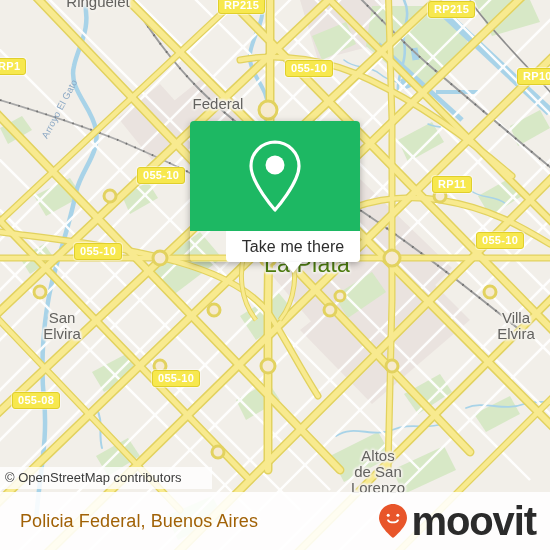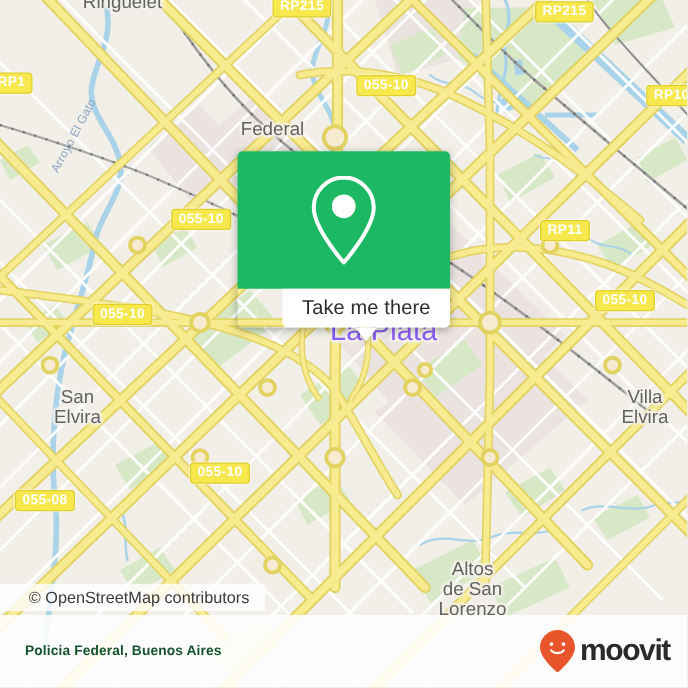--- a/index.html
+++ b/index.html
@@ -18,21 +18,21 @@
   .place{
     position:absolute;color:#63625f;text-align:center;
     font-family:"Liberation Sans", sans-serif;
     text-shadow:
       1.6px 0 2px #f4f2ed, -1.6px 0 2px #f4f2ed,
       0 1.6px 2px #f4f2ed, 0 -1.6px 2px #f4f2ed,
       1.2px 1.2px 2px #f4f2ed, -1.2px -1.2px 2px #f4f2ed,
       1.2px -1.2px 2px #f4f2ed, -1.2px 1.2px 2px #f4f2ed;
     white-space:pre-line;line-height:1.05;pointer-events:none;
   }
-  .place.big{font-size:23px;color:#8b5cf6;letter-spacing:.2px;}
+  .place.big{font-size:23px;color:#4d7c0f;letter-spacing:.2px;}
   .place.mid{font-size:15px;}
 
   
   .waterlabel{
     position:absolute;color:#8aa7c4;font-size:9.5px;
     font-family:"Liberation Sans", sans-serif;
     white-space:nowrap;pointer-events:none;letter-spacing:.2px;
   }
 
   
@@ -43,34 +43,34 @@
     padding:1px 5px 2px 5px;line-height:12px;white-space:nowrap;
     box-shadow:0 0 0 1px rgba(255,255,255,.45);
     letter-spacing:.3px;
   }
 
   
   #attrib{
     position:absolute;left:0;top:467px;height:22px;width:212px;
     background:rgba(255,255,255,.80);
     color:#3b3b3b;font-size:13px;line-height:22px;
-    padding-left:23px;box-sizing:border-box;
+    padding-left:5px;box-sizing:border-box;
     font-family:"Liberation Sans", sans-serif;white-space:nowrap;
   }
 
   
   #footer{
     position:absolute;left:0;top:492px;width:550px;height:58px;
     background:rgba(255,255,255,.88);
     display:flex;align-items:center;justify-content:space-between;
     box-sizing:border-box;padding:0 14px 0 20px;
   }
-  #footer-title{font-size:11px;color:#14532d;white-space:nowrap;letter-spacing:.1px;font-weight:bold;}
+  #footer-title{font-size:18px;color:#a16207;white-space:nowrap;letter-spacing:.1px;}
   #brand{display:flex;align-items:center;gap:3px;}
-  #brand-word{font-size:24px;color:#2b2b2b;font-weight:bold;letter-spacing:-1.1px;line-height:30px;}
+  #brand-word{font-size:40px;color:#2b2b2b;font-weight:bold;letter-spacing:-1.1px;line-height:30px;}
 
   
   #callout{
     position:absolute;left:190px;top:121px;width:170px;height:141px;
     border-radius:4px;overflow:visible;
     box-shadow:0 2px 7px rgba(0,0,0,.30);
     font-family:"Liberation Sans", sans-serif;
   }
   #callout-top{
     height:110px;background:#1db863;border-radius:4px 4px 0 0;

